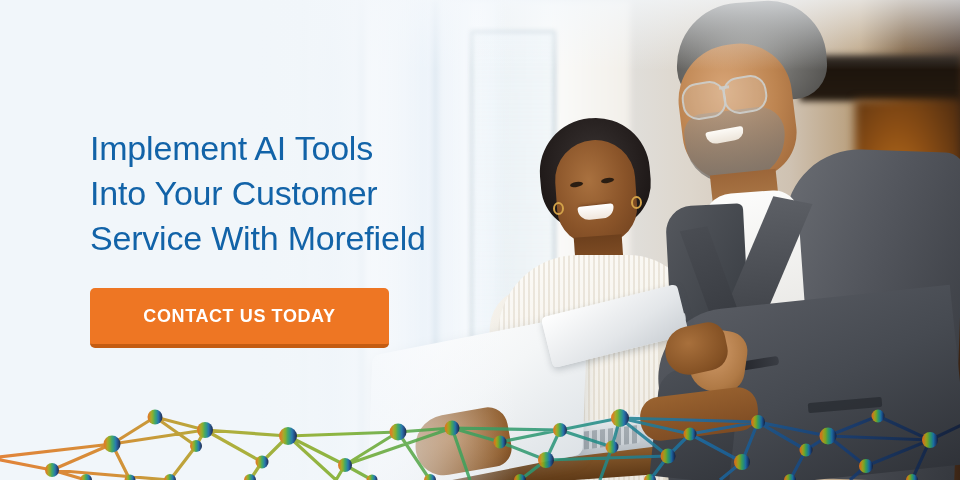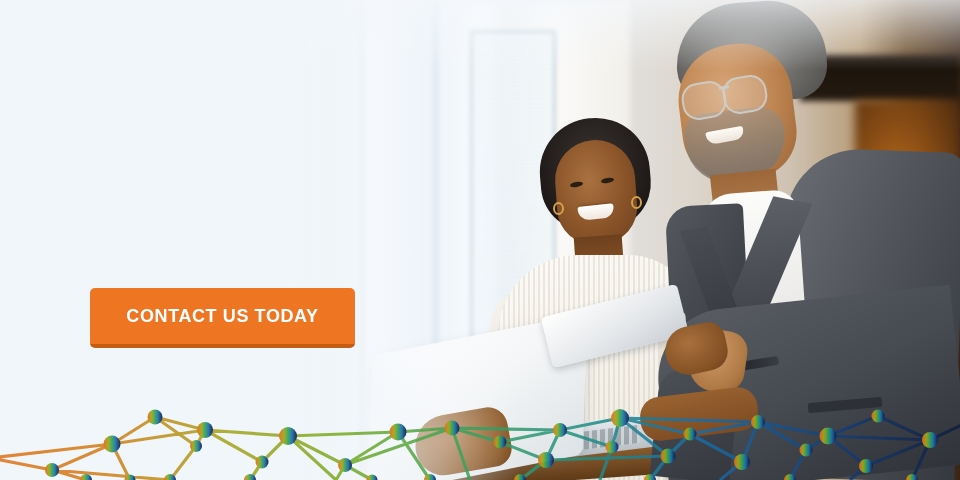--- a/index.html
+++ b/index.html
@@ -300,21 +300,21 @@
   
   .content{position:absolute;left:0;top:0;width:960px;height:480px;}
   .headline{
     position:absolute;left:90px;top:126px;
     font-size:34px;line-height:45px;font-weight:400;
     color:#1263a8;letter-spacing:-0.2px;white-space:pre;
     margin:0;
   }
   .cta{
     position:absolute;left:90px;top:288px;
-    width:265px;height:56px;
+    width:299px;height:56px;
     background:#ee7623;
     border:0;border-bottom:4px solid #c45c12;
     border-radius:5px;
     color:#ffffff;
     font-family:"Liberation Sans", sans-serif;
     font-size:18px;font-weight:bold;letter-spacing:.6px;
     text-align:center;line-height:56px;
     cursor:pointer;padding:0;
     box-sizing:content-box;
   }
@@ -454,16 +454,19 @@
         <circle cx="430" cy="110" r="6"></circle>
         <circle cx="520" cy="110" r="6"></circle>
         <circle cx="650" cy="110" r="6"></circle>
         <circle cx="790" cy="110" r="6"></circle>
         <circle cx="912" cy="110" r="6"></circle>
       </g>
     </g>
   </svg>
 
   <div class="content">
+    <h1 class="headline">Implement AI Tools
+Into Your Customer
+Service With Morefield</h1>
     <button class="cta" type="button">CONTACT US TODAY</button>
   </div>
 
 </div>
 
 </body></html>

